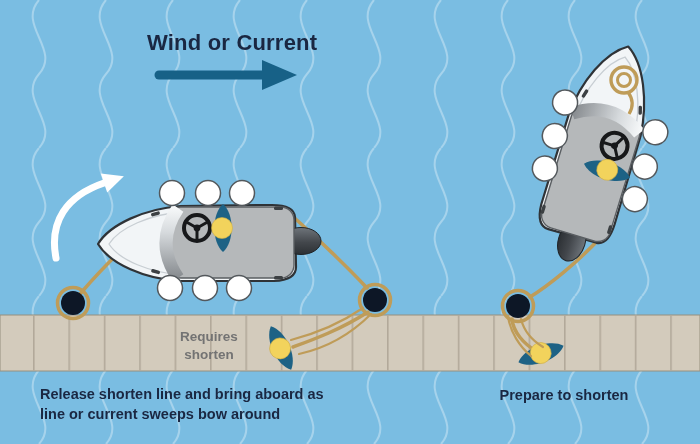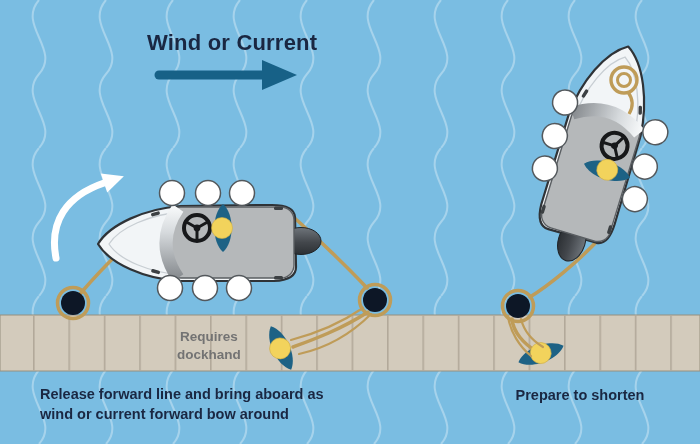--- a/index.html
+++ b/index.html
@@ -12,21 +12,21 @@
   .stage svg{position:absolute;left:0;top:0;}
   .label{
     position:absolute;
     color:var(--text);
     font-weight:600;
     z-index:5;
   }
   .title-label{left:147px;top:30px;font-size:22px;line-height:25px;letter-spacing:.2px;text-align:right;}
   .requires-label{left:148px;top:328px;width:122px;text-align:center;font-size:13.5px;line-height:18px;color:#737373;}
   .release-label{left:40px;top:384px;font-size:14.5px;line-height:20px;}
-  .prepare-label{left:500px;top:386px;width:160px;text-align:center;font-size:14.5px;line-height:18px;}
+  .prepare-label{left:484px;top:386px;width:160px;text-align:center;font-size:14.5px;line-height:18px;}
 
   
   .water-rect{fill:var(--water);}
   .wave-path{fill:none;stroke:var(--wave);stroke-width:2;}
   .dock-rect{fill:var(--dock);stroke:var(--dock-edge);stroke-width:1;}
   .plank-line{stroke:var(--plank);stroke-width:1.6;}
   .rope{fill:none;stroke:var(--rope);stroke-width:3.5;stroke-linecap:round;}
   .rope-thin{fill:none;stroke:var(--rope);stroke-width:2.2;stroke-linecap:round;}
   .ring{fill:none;stroke:var(--rope);stroke-width:3.5;}
   .bollard-dark{fill:var(--bollard);}
@@ -162,23 +162,23 @@
     <g>
       <line class="wind-shaft" x1="159" y1="75" x2="263" y2="75"></line>
       <polygon class="wind-head" points="262,60 297,75 262,90"></polygon>
     </g>
   </svg>
 
   <div class="label title-label">Wind or Current</div>
 
   <div class="label requires-label">
     <div>Requires</div>
-    <div>dockhand</div>
+    <div>shorten</div>
   </div>
 
   <div class="label release-label">
-    <div>Release forward line and bring aboard as</div>
-    <div>wind or current forward bow around</div>
+    <div>Release shorten line and bring aboard as</div>
+    <div>line or current sweeps bow around</div>
   </div>
 
   <div class="label prepare-label">Prepare to shorten</div>
 
 </div>
 
 </body></html>

